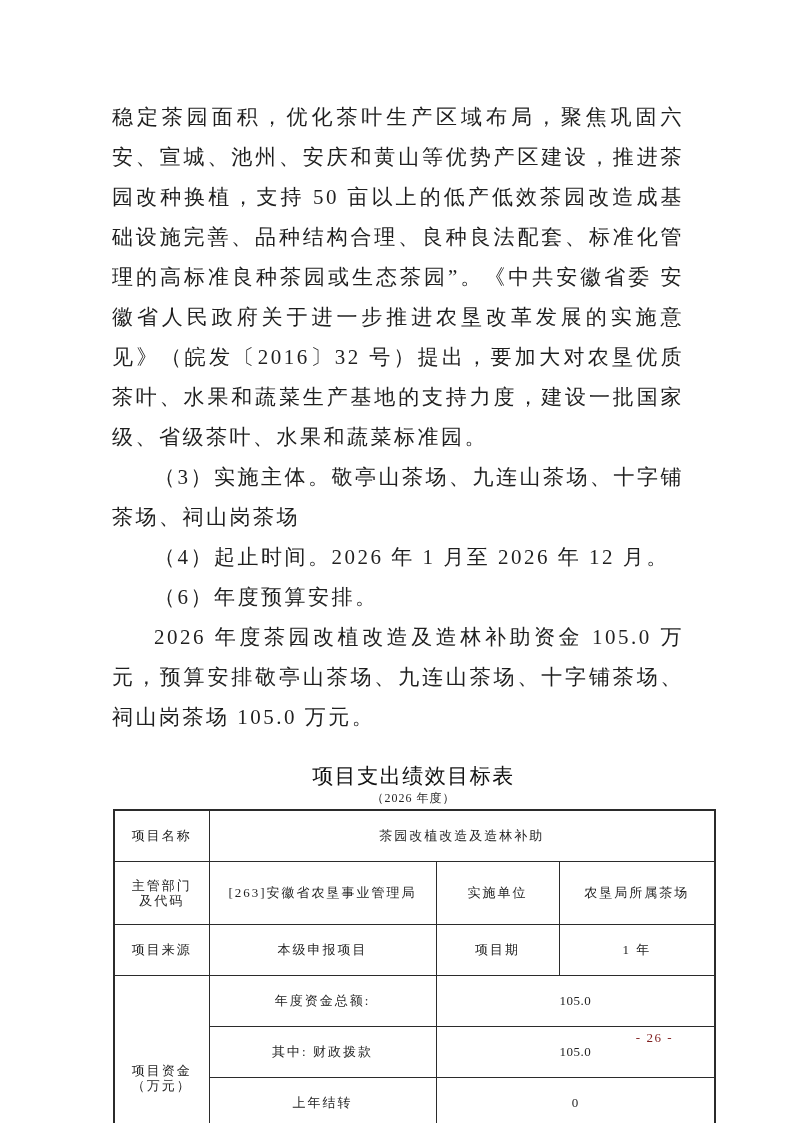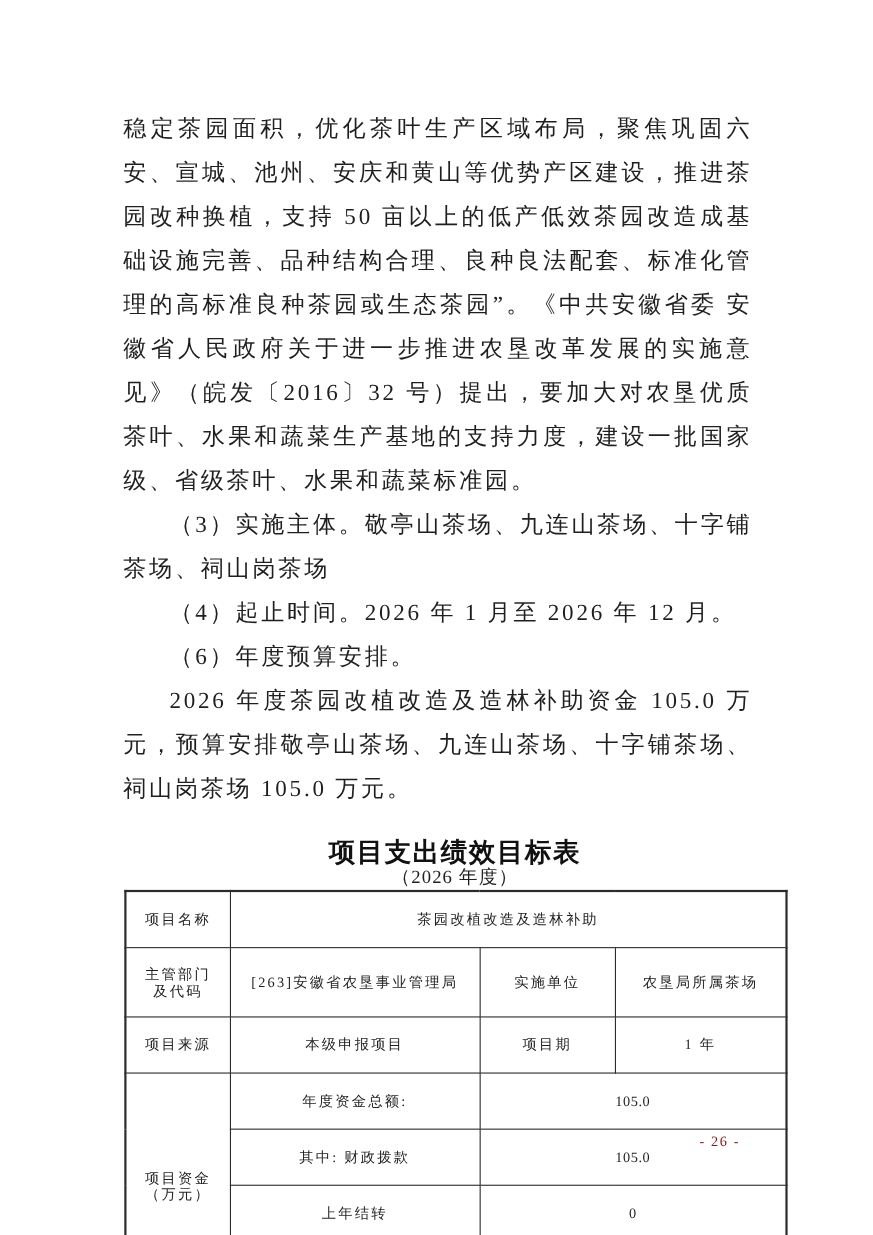--- a/index.html
+++ b/index.html
@@ -33,29 +33,29 @@
   
   .table-section {
     position: absolute;
     left: 113px;
     top: 764px;
     width: 601px;
   }
   .table-title {
     text-align: center;
     font-family: "Liberation Sans", "DejaVu Sans", sans-serif;
-    font-weight: bold;
-    font-size: 24px;
+    font-weight: normal;
+    font-size: 21px;
     letter-spacing: 1.5px;
     color: #111111;
     line-height: 24px;
   }
   .table-subtitle {
     text-align: center;
-    font-size: 17px;
+    font-size: 12px;
     letter-spacing: 1px;
     line-height: 16px;
     margin-top: 2px;
   }
   table.perf {
     margin-top: 3px;
     width: 601px;
     border-collapse: collapse;
     table-layout: fixed;
     font-size: 13px;

